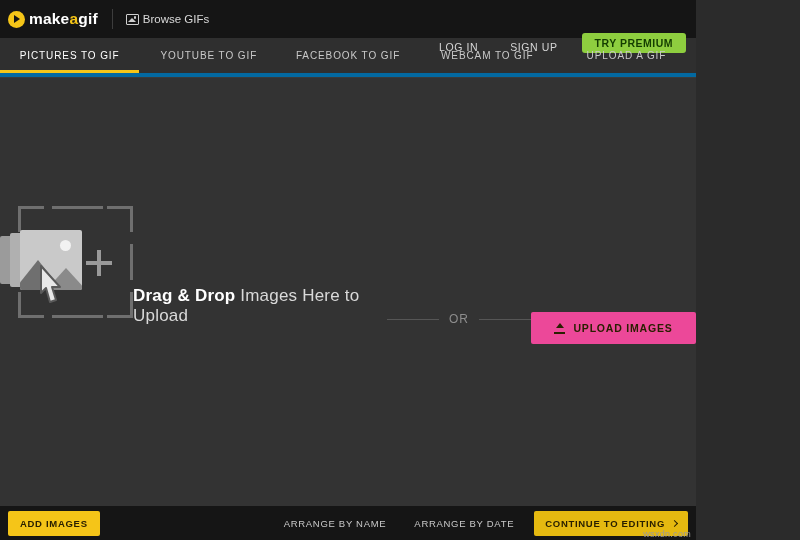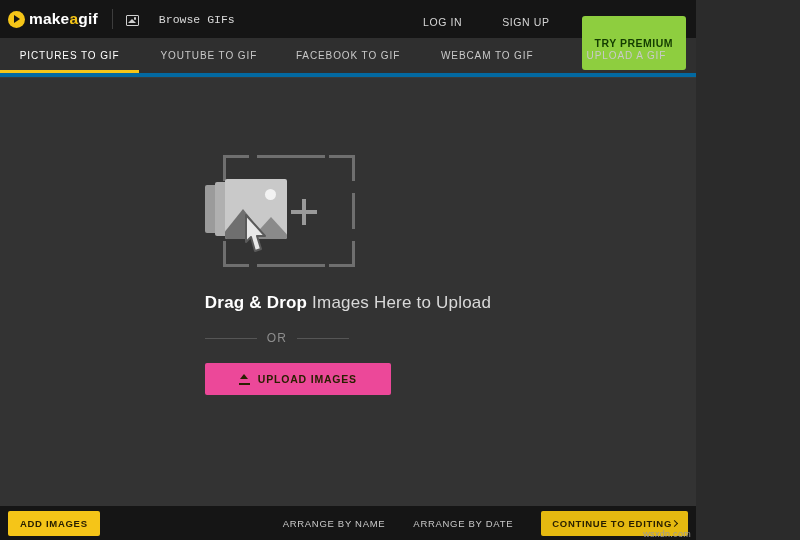--- a/index.html
+++ b/index.html
@@ -29,48 +29,48 @@
     border-top: 4.5px solid transparent;
     border-bottom: 4.5px solid transparent;
   }
   .logo-text { color: #fff; font-size: 15.5px; font-weight: bold; letter-spacing: .2px; }
   .logo-text .a { color: #f5c518; }
 
   .divider-v {
     width: 1px; height: 20px; background: #3d3d3d; margin: 0 13px 0 14px;
   }
   .browse {
-    display: flex; align-items: flex-end; gap: 20px;
-    color: #d9d9d9; font-size: 11.5px; font-family: Liberation Mono, monospace;
+    display: flex; align-items: center; gap: 4px;
+    color: #d9d9d9; font-size: 11.5px;
   }
   .gif-icon {
     width: 13px; height: 11px; border: 1.4px solid #cfcfcf; border-radius: 1px;
     position: relative; display: inline-block;
   }
   .gif-icon:before {
     content: ""; position: absolute; left: 1.4px; bottom: 1.2px;
     width: 0; height: 0;
     border-left: 4px solid transparent; border-right: 4px solid transparent;
     border-bottom: 4.5px solid #cfcfcf;
   }
   .gif-icon:after {
     content: ""; position: absolute; right: 1.6px; top: 1.6px;
     width: 2.6px; height: 2.6px; border-radius: 50%; background: #cfcfcf;
   }
 
   .top-right {
-    margin-left: auto; display: flex; align-items: flex-start; gap: 8px; margin-top: 48px;
+    margin-left: auto; display: flex; align-items: flex-end; gap: 0; margin-top: 48px;
   }
   .top-link {
     color: #d6d6d6; font-size: 10.5px; letter-spacing: .6px;
     padding: 0 16px; text-transform: uppercase;
   }
   .premium-btn {
     background: #8ece3f; color: #143d00; font-size: 10.5px; font-weight: bold;
-    letter-spacing: .5px; padding: 21px 13px; border-radius: 3px;
+    letter-spacing: .5px; padding: 4px 13px; border-radius: 3px;
     text-transform: uppercase; margin-left: 8px;
   }
 
   
   .navbar {
     height: 39px; background: #2f2f2f;
     display: flex; align-items: stretch;
     border-bottom: 4px solid #0369a1;
   }
   .tab {
@@ -83,21 +83,21 @@
     content: ""; position: absolute; left: 0; right: 0; bottom: 0;
     height: 3px; background: #f5c518;
   }
 
   
   .main {
     position: absolute; top: 78px; bottom: 34px; left: 0; right: 0;
     background: #333333;
     display: flex; flex-direction: column; align-items: center; justify-content: center;
   }
-  .drop-wrap { margin-top: -34px; display: flex; flex-direction: column; align-items: flex-start; }
+  .drop-wrap { margin-top: -34px; display: flex; flex-direction: row; align-items: flex-end; }
 
   .art { position: relative; width: 150px; height: 112px; margin-bottom: 26px; }
   .corner { position: absolute; width: 26px; height: 26px; border: 3px solid #6f6f6f; }
   .c-tl { left: 18px;  top: 0;  border-right: 0; border-bottom: 0; }
   .c-tr { right: 0;    top: 0;  border-left: 0;  border-bottom: 0; }
   .c-bl { left: 18px;  bottom: 0; border-right: 0; border-top: 0; }
   .c-br { right: 0;    bottom: 0; border-left: 0;  border-top: 0; }
   .dash-t { position: absolute; top: 0;  left: 52px; right: 30px; height: 3px; background: #6f6f6f; }
   .dash-b { position: absolute; bottom: 0; left: 52px; right: 30px; height: 3px; background: #6f6f6f; }
   .dash-l { position: absolute; left: 18px; top: 38px; bottom: 38px; width: 3px; background: #6f6f6f; }
@@ -175,22 +175,22 @@
     padding: 7px 12px; border-radius: 2px;
   }
   .bottom-right { margin-left: auto; display: flex; align-items: center; gap: 0; }
   .arrange {
     color: #c9c9c9; font-size: 9.5px; letter-spacing: .7px; text-transform: uppercase;
     padding: 0 14px;
   }
   .btn-continue {
     background: #e5b910; color: #2a2000; font-size: 9.5px; font-weight: bold;
     letter-spacing: .7px; text-transform: uppercase;
-    padding: 7px 11px; border-radius: 2px; display: flex; align-items: center; 
-    margin-left: 14px;
+    padding: 7px 11px; border-radius: 2px; display: flex; align-items: center; gap: 7px;
+    margin-left: 6px;
     justify-content: flex-end;
   }
   .chev { display: inline-block; width: 5px; height: 5px;
     border-right: 1.6px solid #2a2000; border-bottom: 1.6px solid #2a2000;
     transform: rotate(-45deg); }
 
   .watermark {
     position: absolute; right: 5px; bottom: 1px;
     color: #9a9a9a; font-size: 9px; letter-spacing: .3px;
   }

